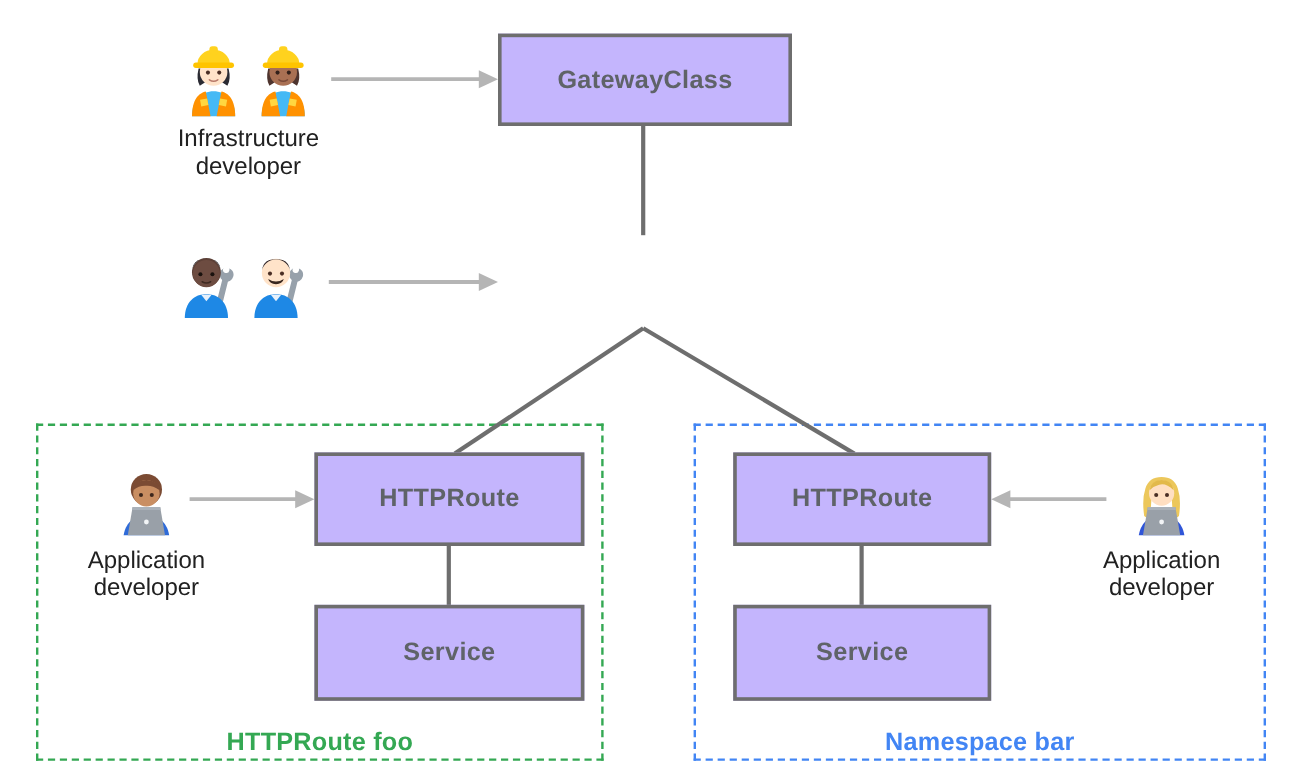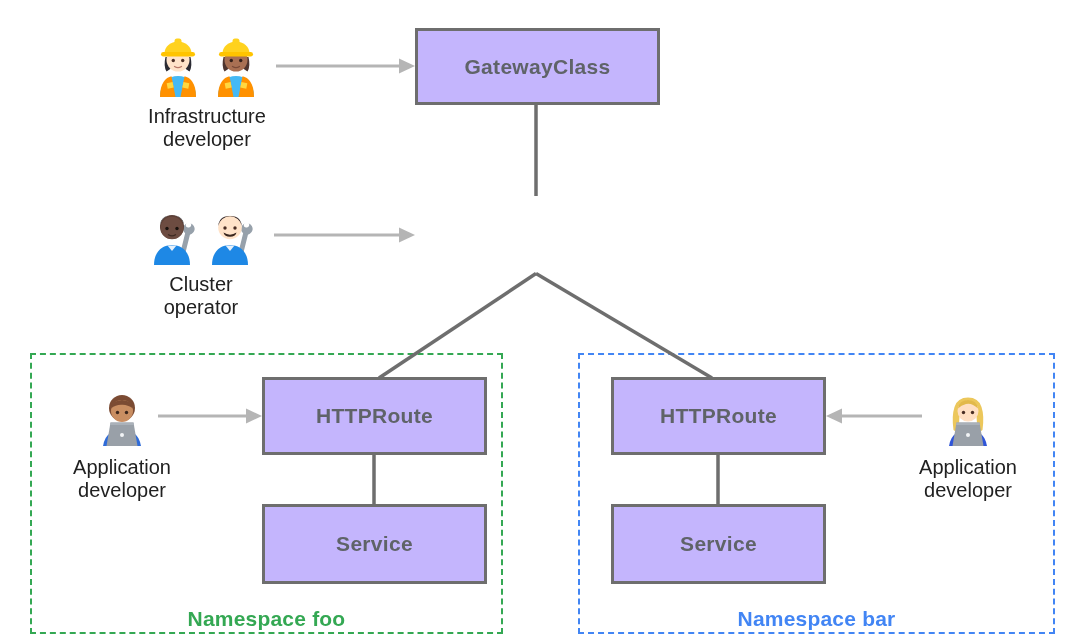--- a/index.html
+++ b/index.html
@@ -41,21 +41,21 @@
     margin-top:8px; text-align:center; font-size:20px; line-height:23px;
     color:var(--persona-text,#212121);
   }
 </style>
 </head>
 <body>
 
 <div class="canvas">
 
   <div class="namespace ns-foo" style="left:30px;top:353px;width:473px;height:281px">
-    <div class="namespace-label">Namespace foo</div>
+    <div class="namespace-label">HTTPRoute foo</div>
   </div>
   <div class="namespace ns-bar" style="left:578px;top:353px;width:477px;height:281px">
     <div class="namespace-label">Namespace bar</div>
   </div>
 
   <svg class="connectors" width="1080" height="643" viewBox="0 0 1080 643">
     <line class="dark-line" x1="536" y1="104" x2="536" y2="196"></line>
     <line class="dark-line" x1="536" y1="273.5" x2="379" y2="378"></line>
     <line class="dark-line" x1="536" y1="273.5" x2="712" y2="378"></line>
     <line class="dark-line" x1="374" y1="454" x2="374" y2="505"></line>
@@ -161,24 +161,20 @@
         </g>
         <path d="M5 64 C5 51 13 44 23 44 C33 44 41 51 41 64 Z" fill="#1E88E5"></path>
         <path d="M18.5 44.5 L23 50 L27.5 44.5 Z" fill="#E8F1FB"></path>
         <circle cx="23" cy="26.5" r="11.8" fill="#FFE3C9"></circle>
         <path d="M11.2 25 A12 12 0 0 1 34.8 25 Q34 17.5 28.5 15.7 Q23 14.3 17.5 15.7 Q12 17.5 11.2 25 Z" fill="#2E2326"></path>
         <circle cx="18" cy="27" r="1.7" fill="#4A2E24"></circle>
         <circle cx="28" cy="27" r="1.7" fill="#4A2E24"></circle>
         <path d="M16.5 31.5 Q23 35.8 29.5 31.5 Q28.3 35.8 23 35.8 Q17.7 35.8 16.5 31.5 Z" fill="#39271F"></path>
       </svg>
     </div>
-    <div class="persona-label">
-      <div>Cluster</div>
-      <div>operator</div>
-    </div>
   </div>
 
   <div class="persona" style="left:42px;top:388px;width:160px">
     <div class="persona-icons">
       <svg width="46" height="60" viewBox="0 0 46 60">
         <circle cx="23" cy="20" r="13" fill="#7B4B33"></circle>
         <circle cx="23" cy="23" r="11" fill="#C98E62"></circle>
         <path d="M12 20.5 Q13 12.3 23 12 Q33 12.3 34 20.5 Q28 16.4 23 16.8 Q17 16.4 12 20.5 Z" fill="#7B4B33"></path>
         <circle cx="18.5" cy="24.5" r="1.7" fill="#3C261C"></circle>
         <circle cx="27.5" cy="24.5" r="1.7" fill="#3C261C"></circle>

